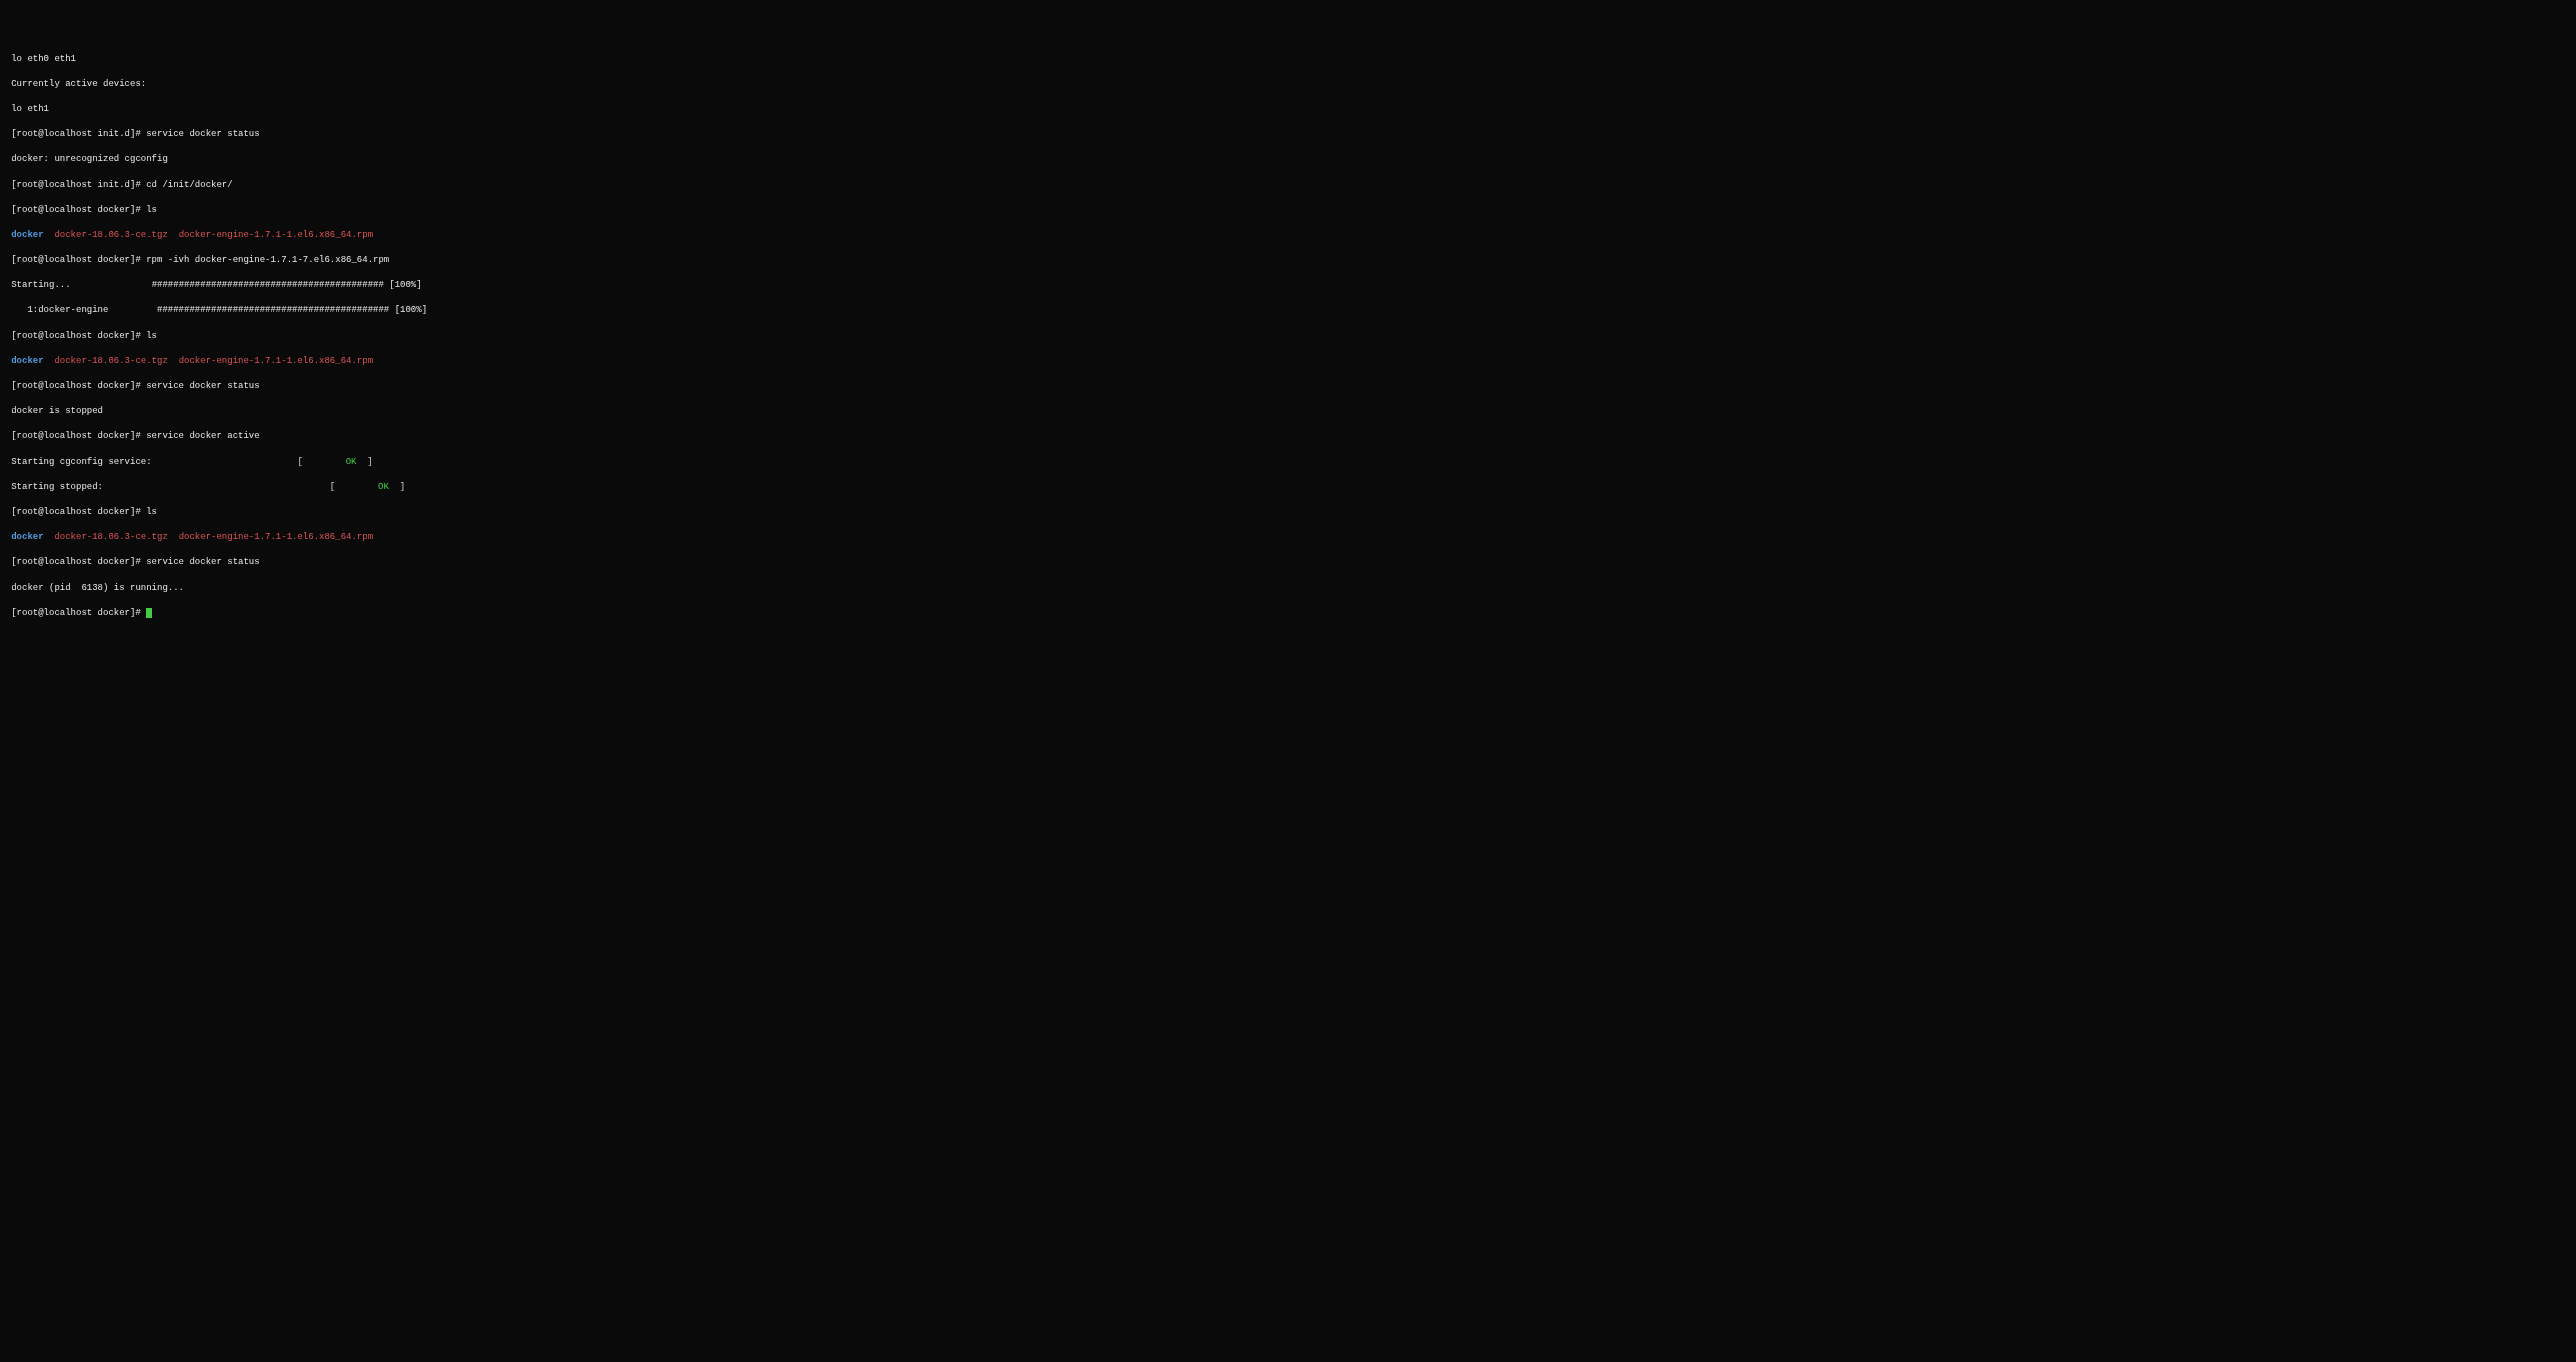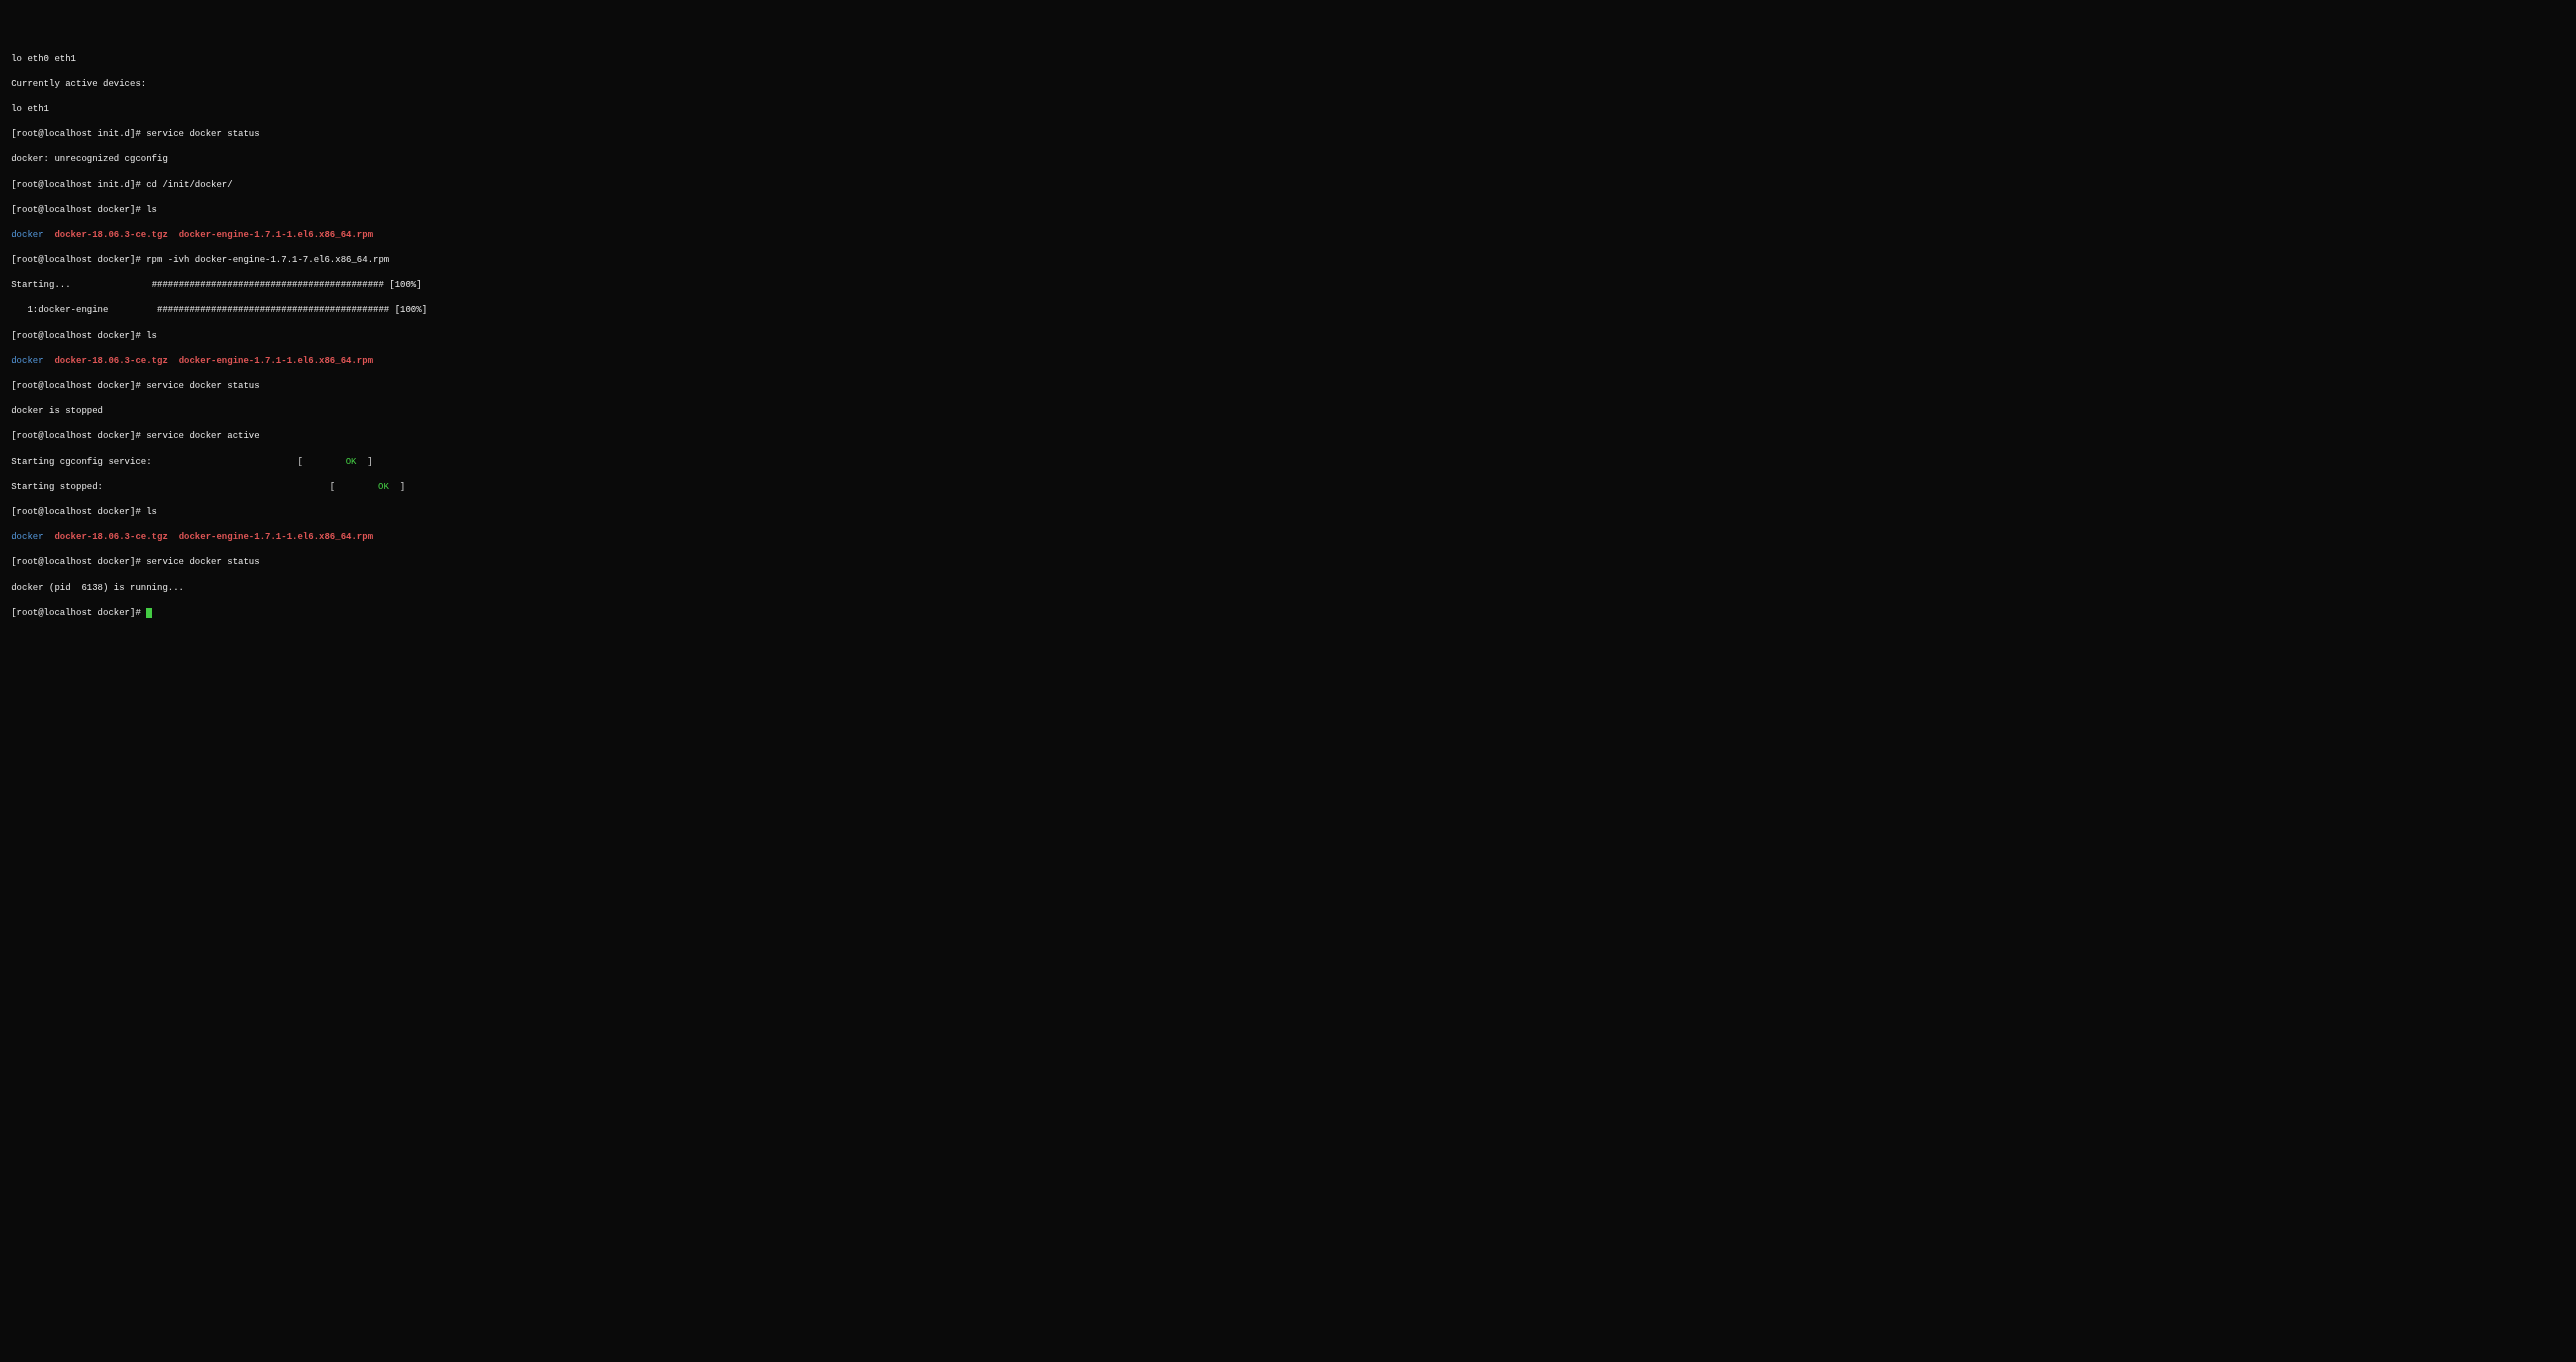--- a/index.html
+++ b/index.html
@@ -15,22 +15,22 @@
       color: #d0d0d0;
       padding: 2.2px 11.2px;
       white-space: pre;
       overflow: hidden;
     }
     .line {
       display: block;
       min-height: 1.4em;
     }
     .white { color: #e8e8e8; }
-    .blue { color: #5599dd; font-weight: normal; }
-    .red { color: #dd5555; font-weight: bold; margin-top: 32px; }
+    .blue { color: #5599dd; font-weight: bold; }
+    .red { color: #dd5555; font-weight: normal; margin-top: 32px; }
     .green { color: #44cc44; padding-left: 32px; }
     .cursor {
       display: inline-block;
       width: 0.6em;
       height: 1.1em;
       background-color: #44cc44;
       vertical-align: text-bottom;
     }
     .brackets { color: #cccccc; }
   </style>

